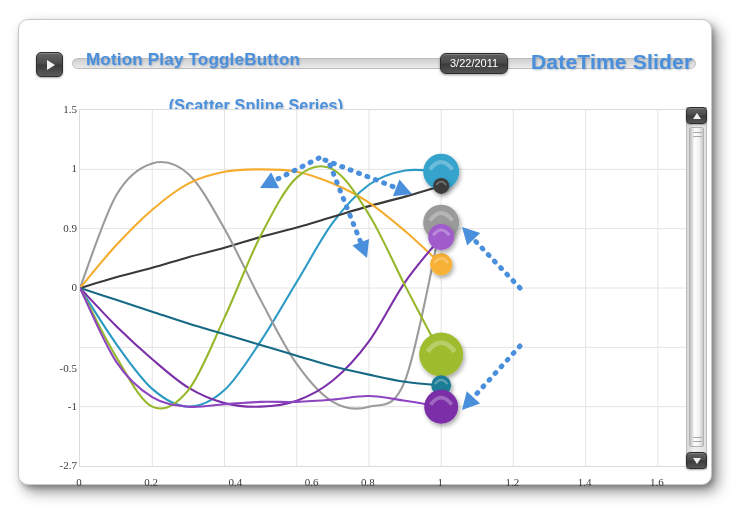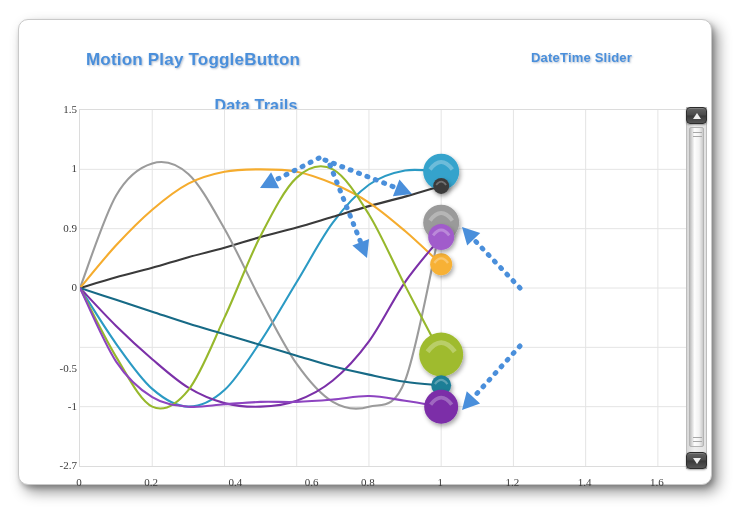--- a/index.html
+++ b/index.html
@@ -68,21 +68,21 @@
   
   .anno{
     position:absolute;
     color:#4a8fdb;
     font-weight:bold;
     letter-spacing:0.2px;
     text-shadow:1px 1px 2px rgba(120,140,170,0.55);
     white-space:nowrap;
   }
   #anno-play{ left:67px; top:30px; font-size:17px; }
-  #anno-slider{ left:512px; top:30px; font-size:13px; }
+  #anno-slider{ left:512px; top:30px; font-size:21px; }
   #anno-trails{ left:112px; top:76px; font-size:16px; text-align:center; width:250px; line-height:20px;}
   #anno-bubbles{ left:455px; top:252px; font-size:16px; text-align:center; width:215px; line-height:20px;}
   #anno-bottom{ left:250px; top:425px; font-size:16px; }
 
   
   .plotwrap{
     position:absolute; left:24px; top:73px; width:652px; height:400px;
   }
   .ylabels{position:absolute;left:0;top:0;width:36px;height:400px;}
   .ylabels span{
@@ -140,26 +140,33 @@
     border-top:1px solid #a8a8a8;border-bottom:1px solid #a8a8a8;
   }
 </style>
 </head>
 <body>
 
 <div id="app">
 
   <div class="frame">
 
+    <div class="toolbar">
+      <div class="play-btn">
+        <span class="play-tri"></span>
+      </div>
+      <div class="slider-track">
+        <div class="slider-thumb">3/22/2011</div>
+      </div>
+    </div>
 
     <div class="anno" id="anno-play">Motion Play ToggleButton</div>
     <div class="anno" id="anno-slider">DateTime Slider</div>
 
     <div class="anno" id="anno-trails">
-      <div>Data Trails</div>
       <div>(Scatter Spline Series)</div>
     </div>
 
     <div class="anno" id="anno-bubbles">
       <div>Current Data Points</div>
       <div>(Bubble Series)</div>
     </div>
 
     <div class="anno" id="anno-bottom">xamDataChart with Motion Framework</div>
 

